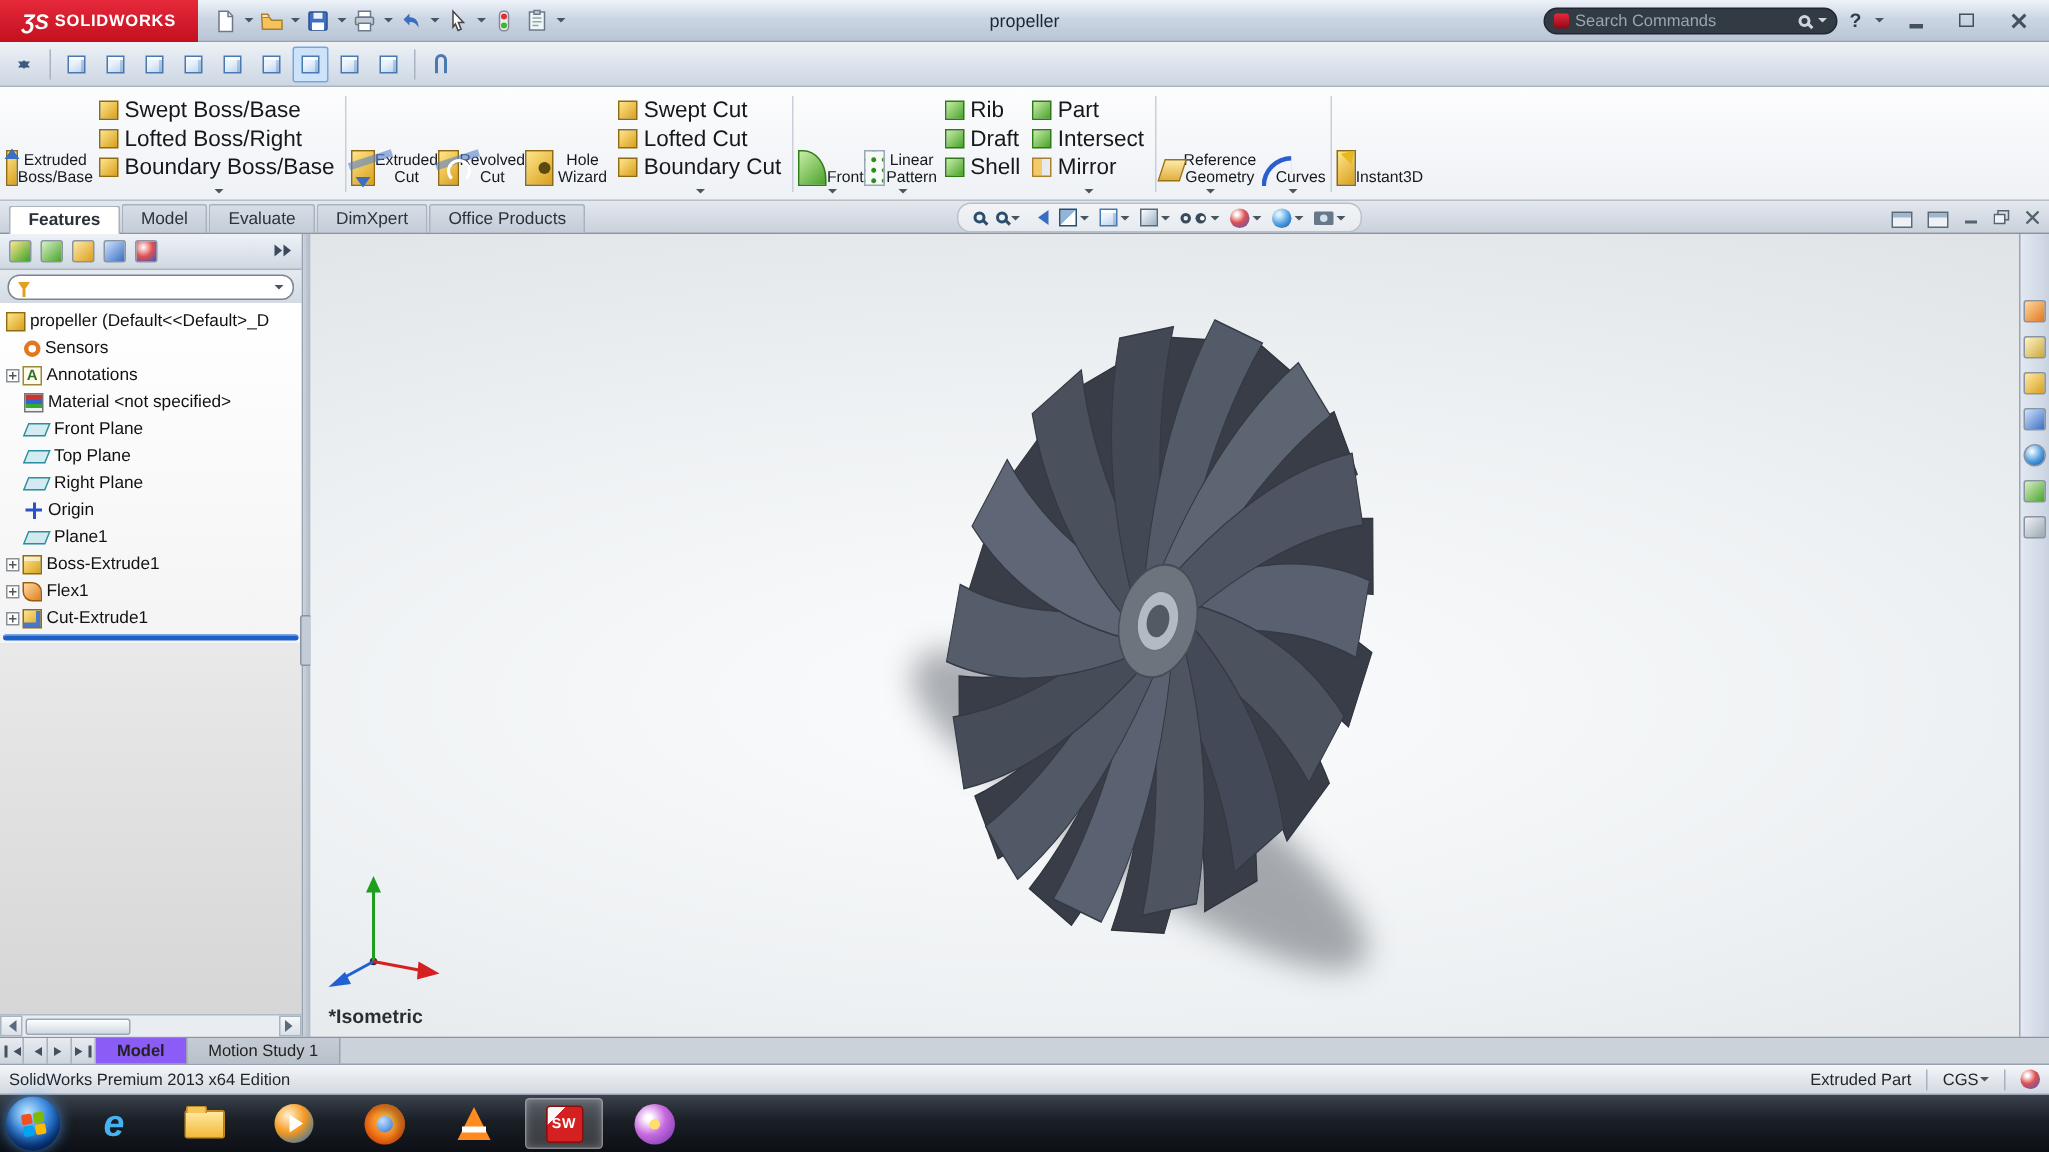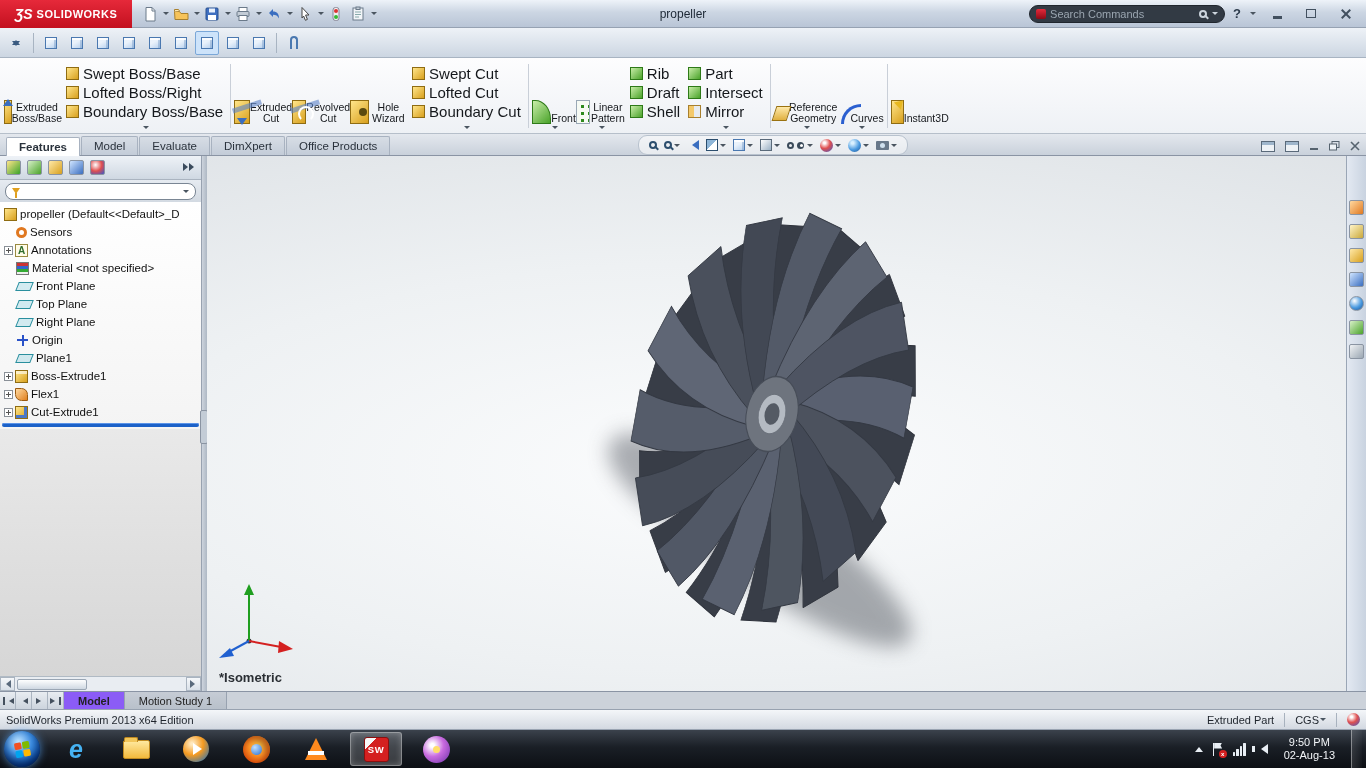--- a/index.html
+++ b/index.html
@@ -727,33 +727,15 @@
       <span class="appslot">
           <span class="tb-vlc"></span>
         </span>
       <span class="appslot active">
           <span class="tb-sw">SW</span>
         </span>
       <span class="appslot">
           <span class="tb-paint"></span>
         </span>
     </div>
-    <div id="tray">
-      <span class="tray-up"></span>
-      <span class="i-flag">
-          <span class="flag-badge">x</span>
-        </span>
-      <span class="i-net">
-          <span class="n1"></span>
-          <span class="n2"></span>
-          <span class="n3"></span>
-          <span class="n4"></span>
-        </span>
-      <span class="i-vol"></span>
-      <div id="clock">
-        <div>9:50 PM</div>
-        <div>02-Aug-13</div>
-      </div>
-      <span id="showdesk"></span>
-    </div>
   </div>
 
 </div>
 
 </body></html>

